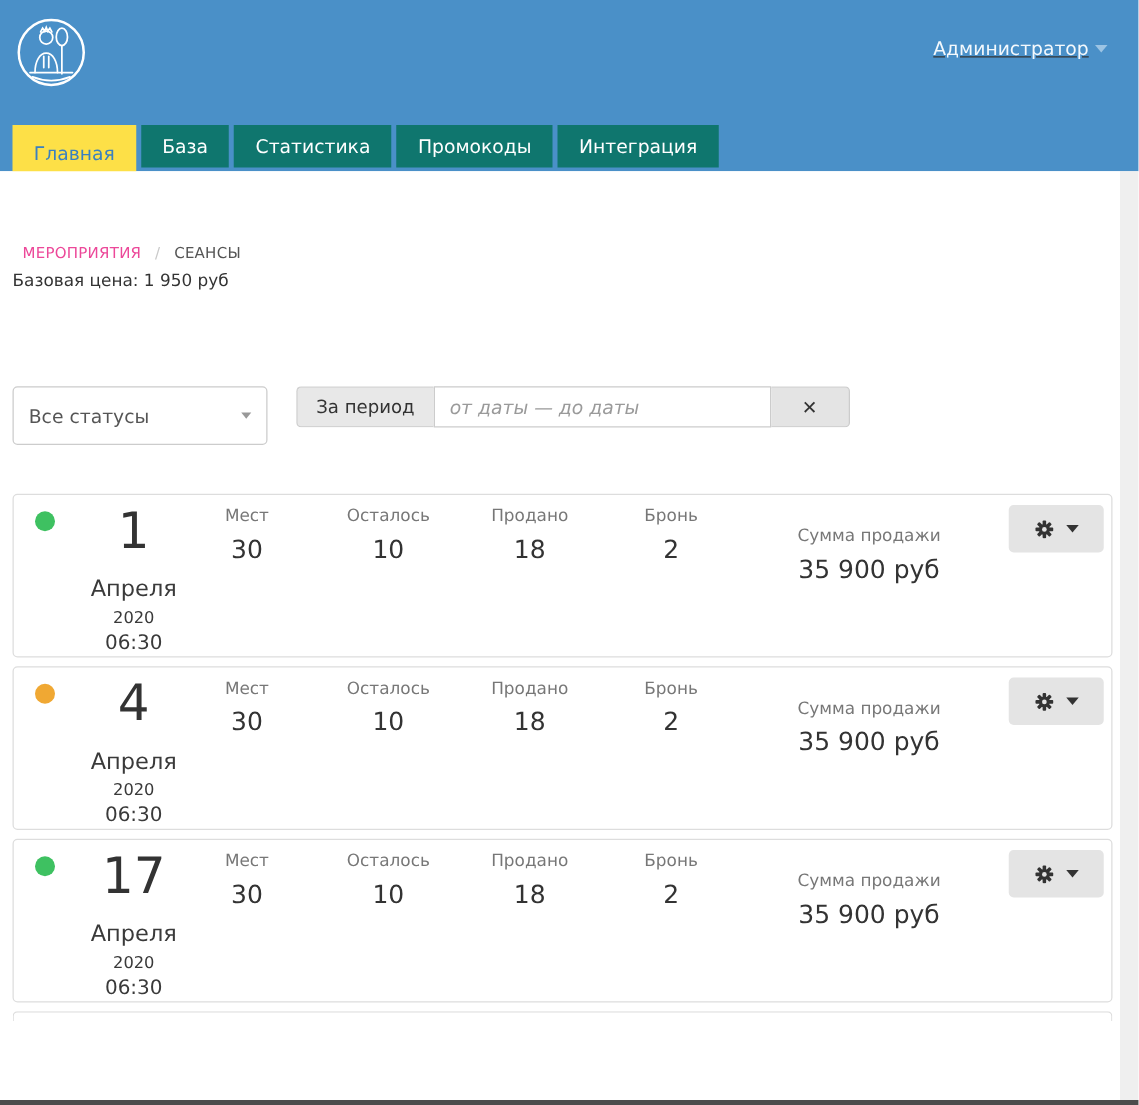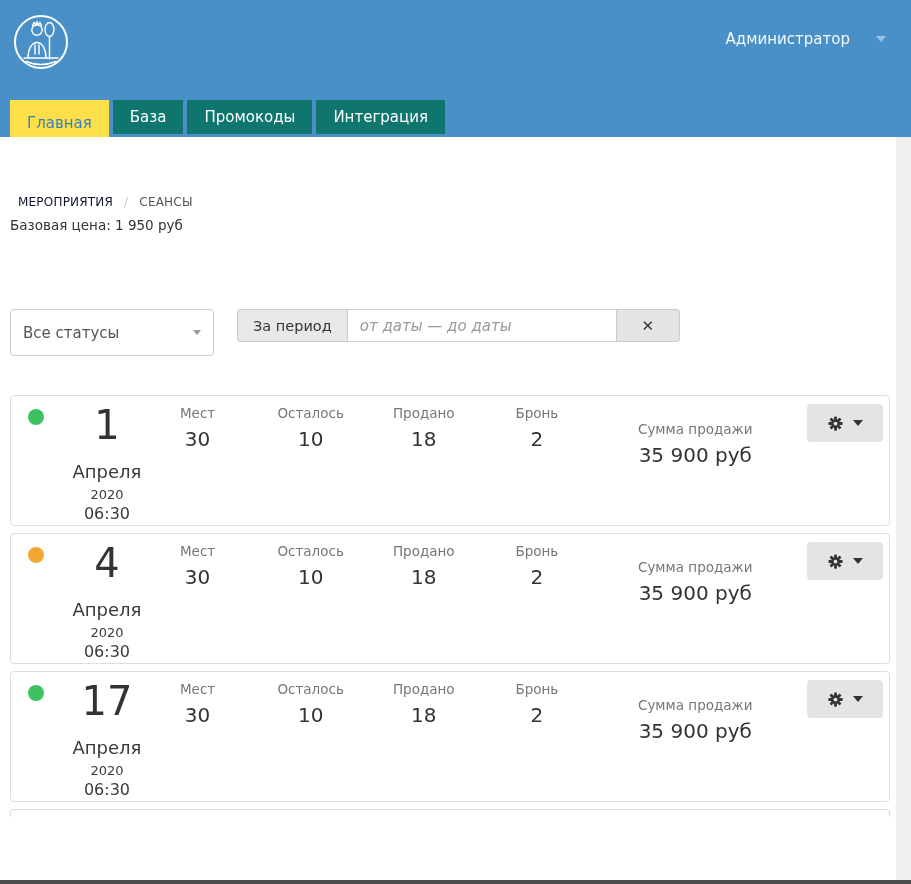--- a/index.html
+++ b/index.html
@@ -3,35 +3,35 @@
 <meta charset="utf-8">
 <style>
   * { margin:0; padding:0; box-sizing:border-box; }
   html,body { width:911px; height:884px; }
   body { font-family:"DejaVu Sans","Liberation Sans",sans-serif; background:#fff; color:#333; overflow:hidden; }
   .page { position:relative; width:911px; height:884px; background:#fff; overflow:hidden; }
 
   
   .header { position:absolute; top:0; left:0; width:911px; height:137px; background:#4a90c8; }
   .logo { position:absolute; top:14px; left:13px; width:56px; height:56px; }
-  .user-menu { position:absolute; top:30px; right:25px; display:flex; align-items:center; gap:26px; cursor:pointer; }
+  .user-menu { position:absolute; top:30px; right:25px; display:flex; align-items:center; gap:5px; cursor:pointer;text-decoration:underline; }
   .user-menu .name { color:#f4f9fd; font-size:15px; }
   .caret-down { width:0; height:0; border-left:5px solid transparent; border-right:5px solid transparent; border-top:6px solid #9cc4e4; }
 
   
   .tabs { position:absolute; left:10px; top:100px; display:flex; }
   .tab { height:34px; margin-right:4px; padding:0 17px; display:flex; align-items:center;
          background:#0f766e; color:#fff; font-size:15px; cursor:pointer; white-space:nowrap; }
   .tab.active { height:45px; background:#fde047; color:#3a80c0; }
 
   
   .content { position:absolute; top:137px; left:0; width:896px; bottom:0; background:#fff; padding:0 6px 0 10px; }
 
   .breadcrumb { margin-top:58px; padding-left:8px; font-size:12px; letter-spacing:.2px; }
-  .breadcrumb .link { color:#0f172a; cursor:pointer; }
+  .breadcrumb .link { color:#ec4899; cursor:pointer; }
   .breadcrumb .sep { color:#c9c9c9; margin:0 7px; }
   .breadcrumb .current { color:#555; }
 
   .title-row { margin-top:33px; display:flex; align-items:flex-start; }
   .event-title { width:505px; font-size:21px; font-weight:400; line-height:1.32; color:#333; }
   .event-status { margin-left:8px; margin-top:3px; font-size:15px; color:#2ecc71; }
   .actions-btn { margin-left:auto; margin-top:7px; display:flex; align-items:center; gap:7px; font-size:15px; color:#333; cursor:pointer; }
 
   .base-price { margin-top:8px; font-size:13.5px; color:#333; }
 
@@ -96,20 +96,23 @@
       <span class="caret-down"></span>
     </div>
     <div class="tabs">
       <div class="tab active">
           <span>Главная</span>
         </div>
       <div class="tab">
           <span>База</span>
         </div>
       <div class="tab">
+          <span>Статистика</span>
+        </div>
+      <div class="tab">
           <span>Промокоды</span>
         </div>
       <div class="tab">
           <span>Интеграция</span>
         </div>
     </div>
   </div>
 
   <div class="content">
 

